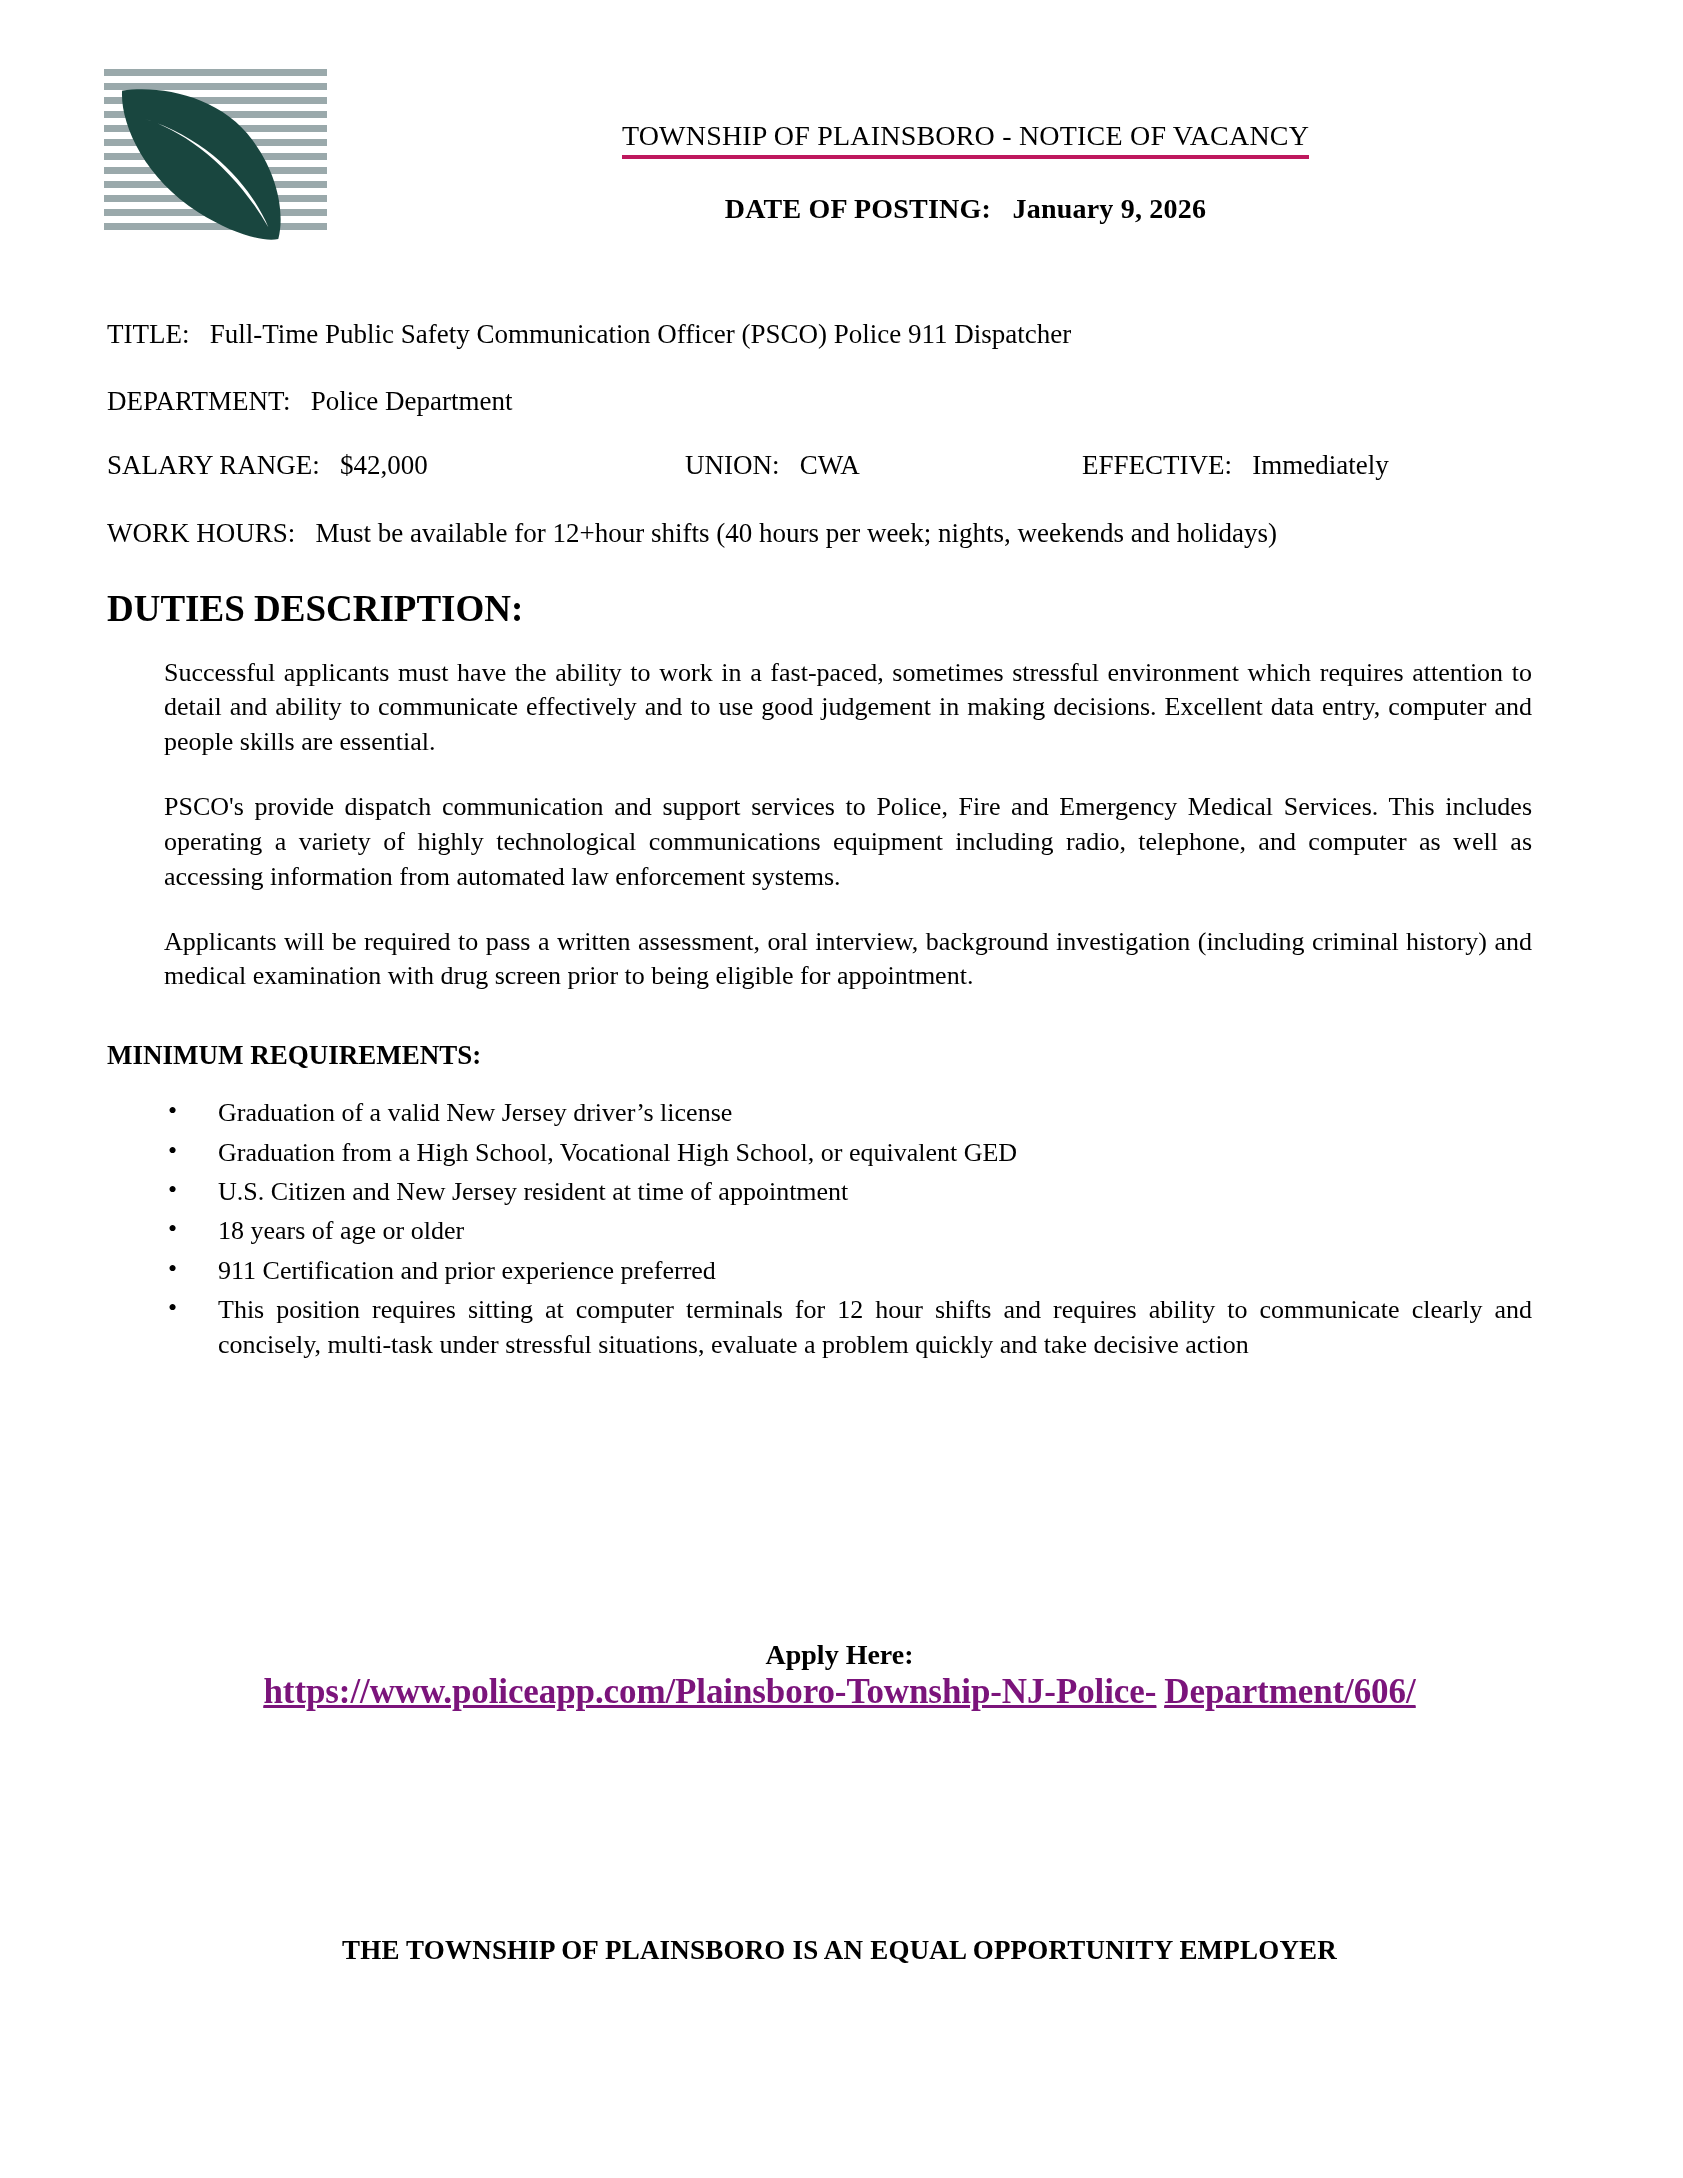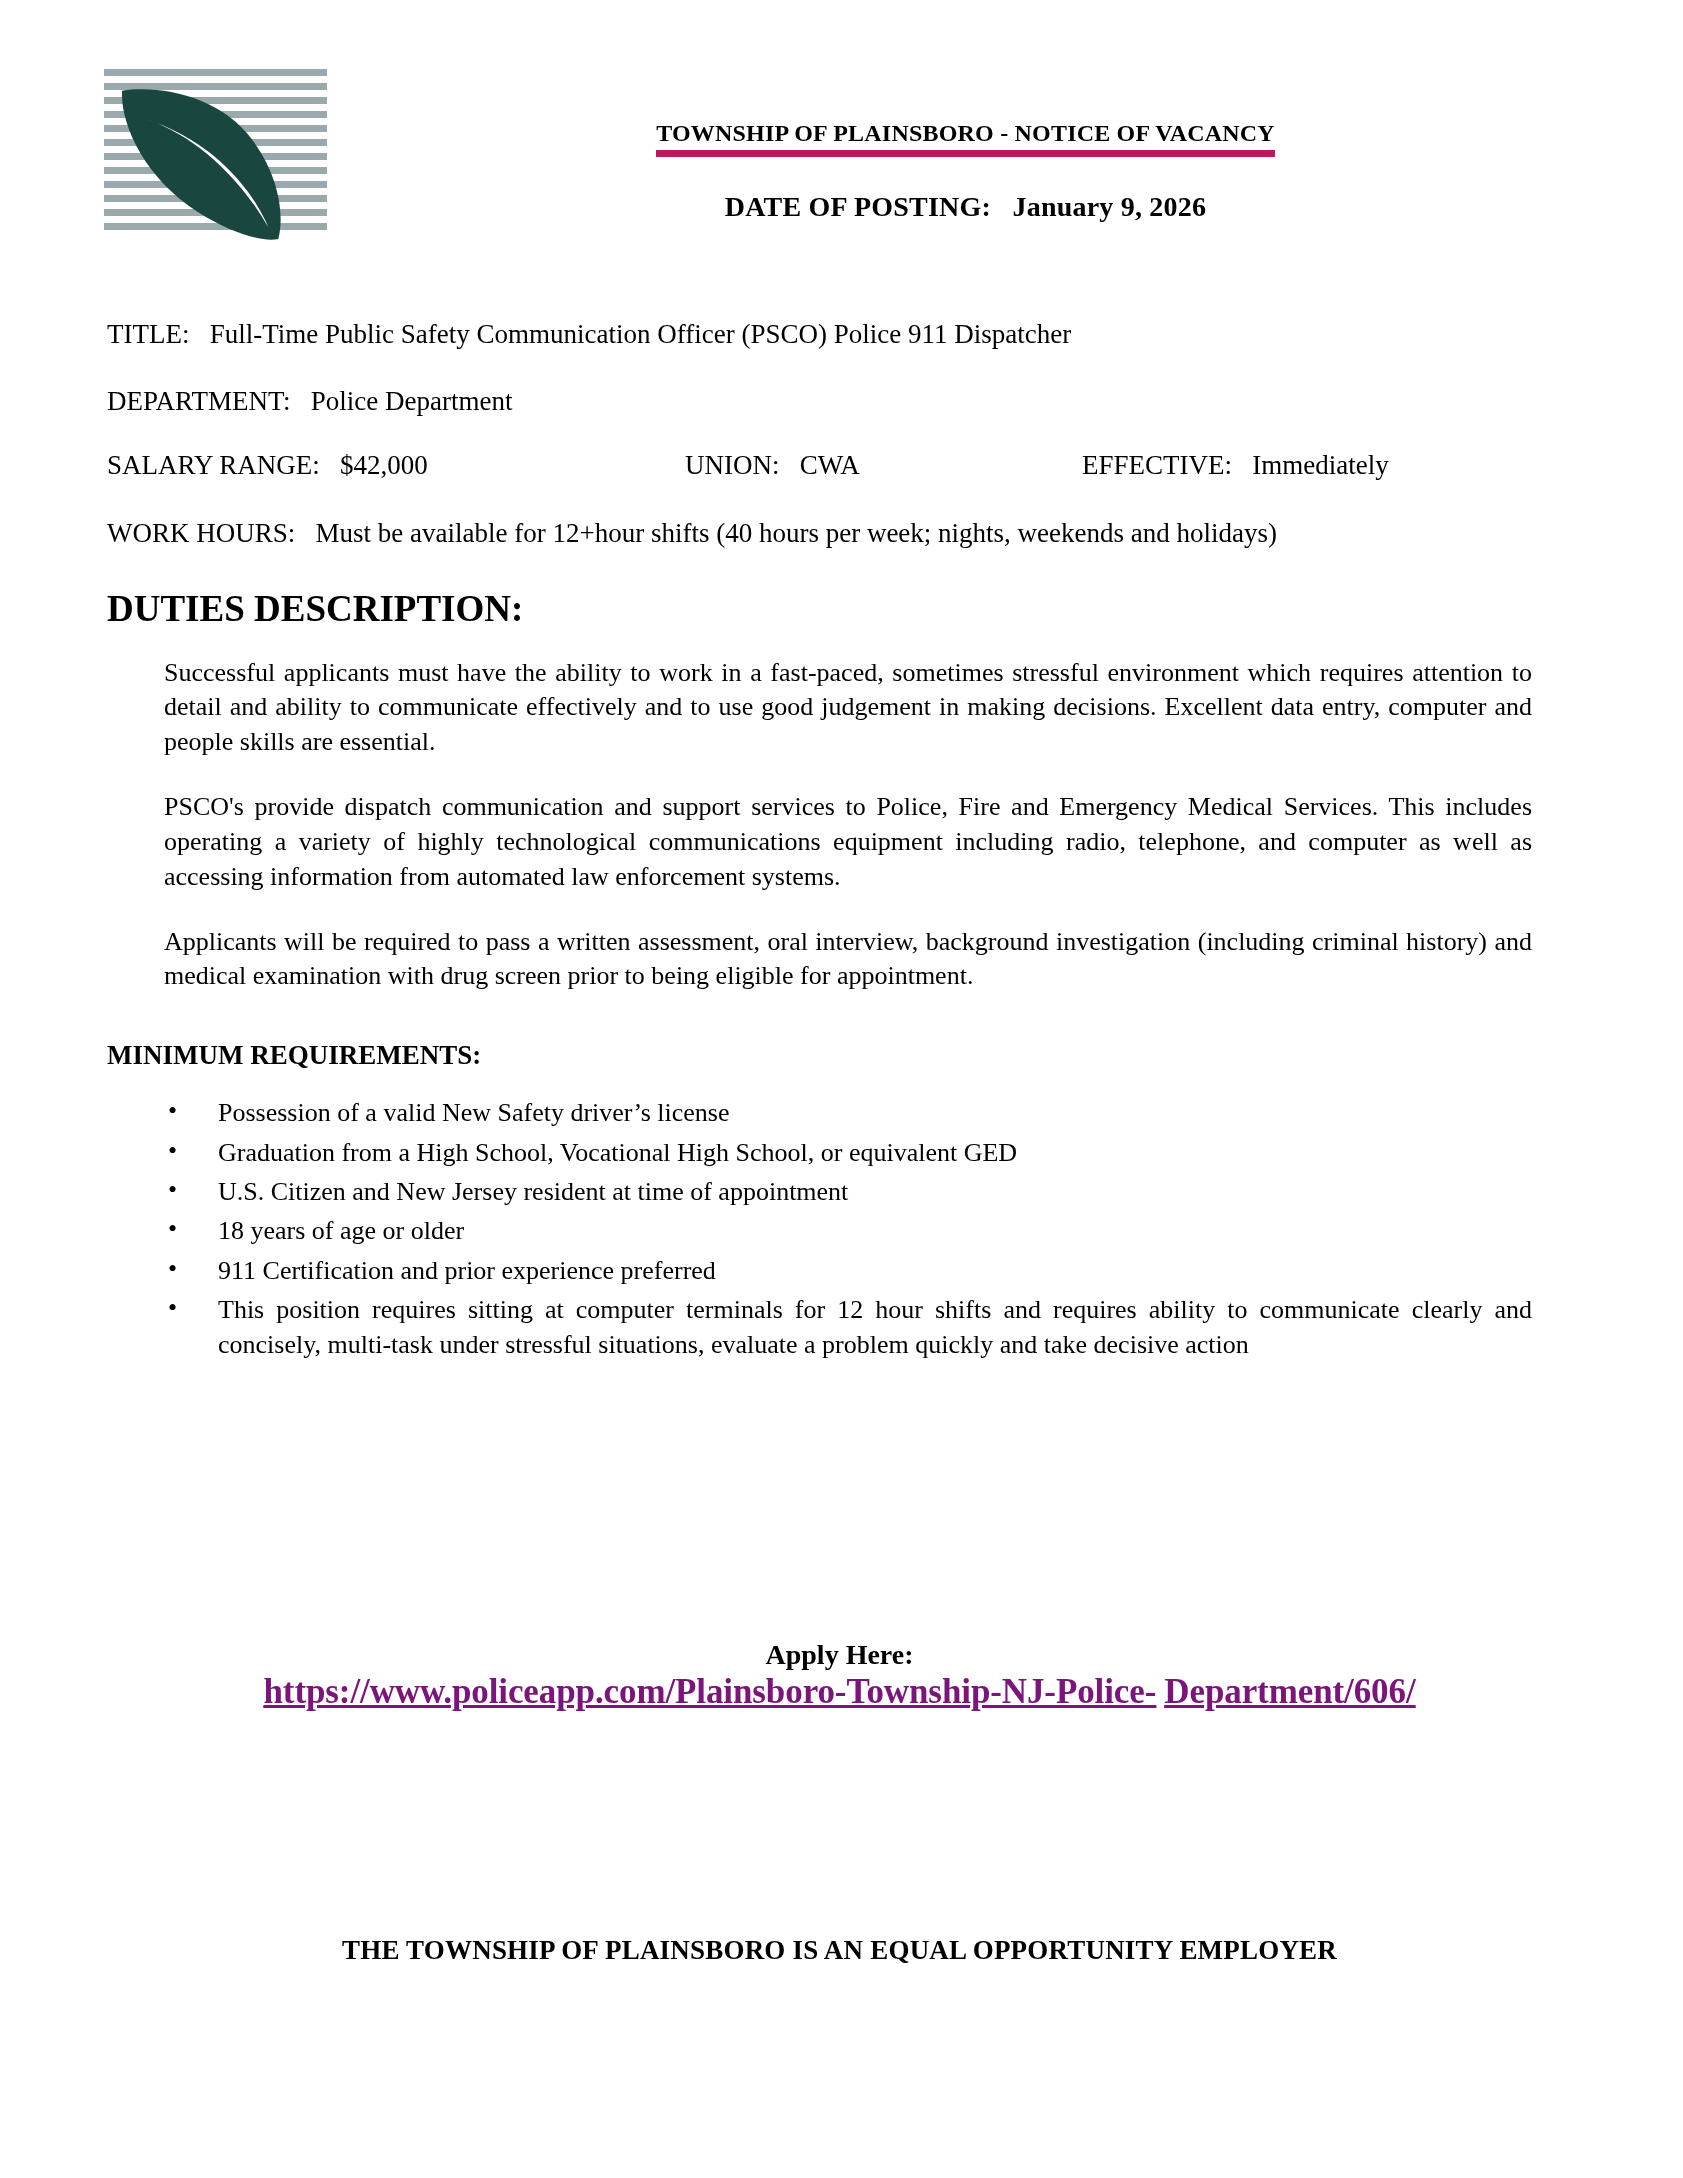--- a/index.html
+++ b/index.html
@@ -59,25 +59,25 @@
   }
 
   .header-text {
     position: absolute;
     left: 327px;
     top: 119px;
     width: 1277px;
     text-align: center;
   }
   .doc-title {
-    font-weight: bold;
-    font-size: 24px;
+    font-weight: normal;
+    font-size: 28px;
     letter-spacing: 0.2px;
     display: inline-block;
-    border-bottom: 7px solid #be185d;
+    border-bottom: 4px solid #be185d;
     padding-bottom: 2px;
     line-height: 1.2;
   }
   .doc-date {
     margin-top: 34px;
     font-weight: bold;
     font-size: 28px;
     letter-spacing: 0.2px;
     text-align: center;
   }
@@ -269,21 +269,21 @@
 
     <p class="para">Successful applicants must have the ability to work in a fast-paced, sometimes stressful environment which requires attention to detail and ability to communicate effectively and to use good judgement  in making decisions.  Excellent data entry, computer and people skills are essential.</p>
     <p class="para">PSCO's provide dispatch communication and support services to Police, Fire and Emergency Medical Services.  This includes operating a variety of highly technological communications equipment including radio, telephone, and computer as well as accessing information from automated law enforcement systems.</p>
     <p class="para">Applicants will be required to pass a written assessment, oral interview, background investigation (including criminal history) and medical examination with drug screen prior to being eligible for appointment.</p>
 
     <div class="req-head">MINIMUM REQUIREMENTS:</div>
 
     <ul class="reqs">
       <li class="single">
         <span class="bullet">•</span>
-        <span>Possession of a valid New Safety driver’s license</span>
+        <span>Graduation of a valid New Jersey driver’s license</span>
       </li>
       <li class="single">
         <span class="bullet">•</span>
         <span>Graduation from a High School, Vocational High School, or equivalent GED</span>
       </li>
       <li class="single">
         <span class="bullet">•</span>
         <span>U.S. Citizen and New Jersey resident at time of appointment</span>
       </li>
       <li class="single">

